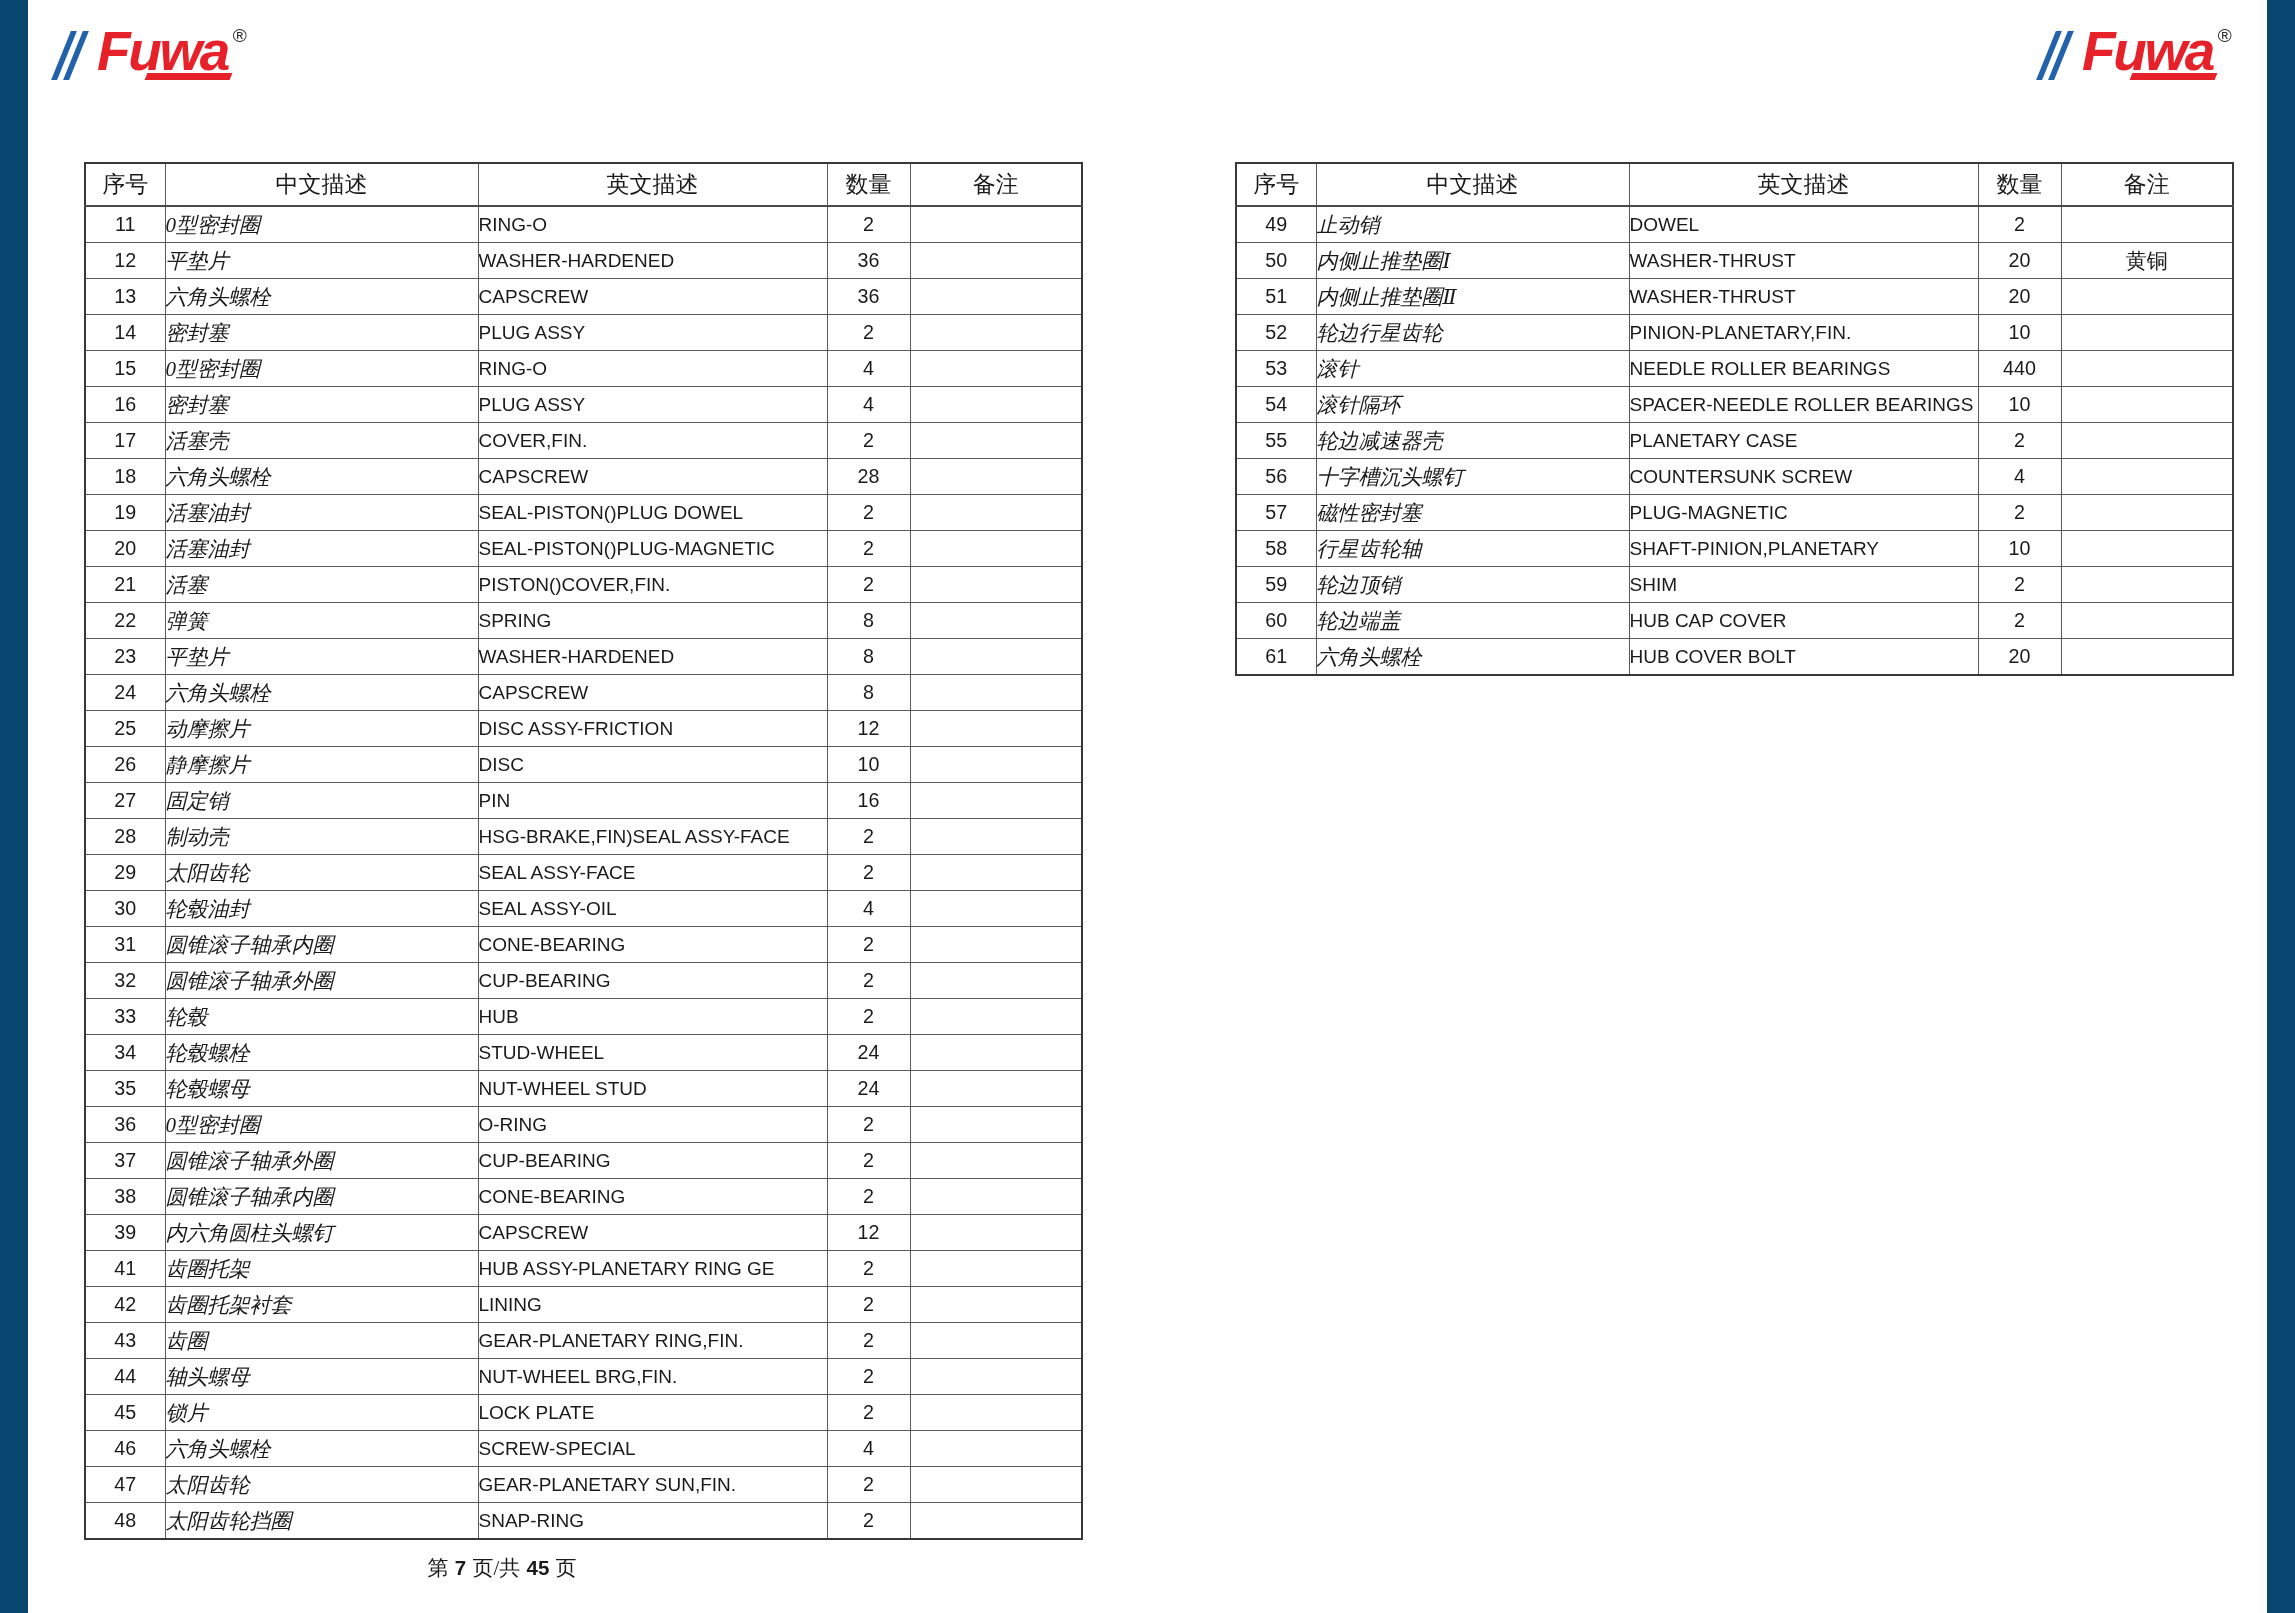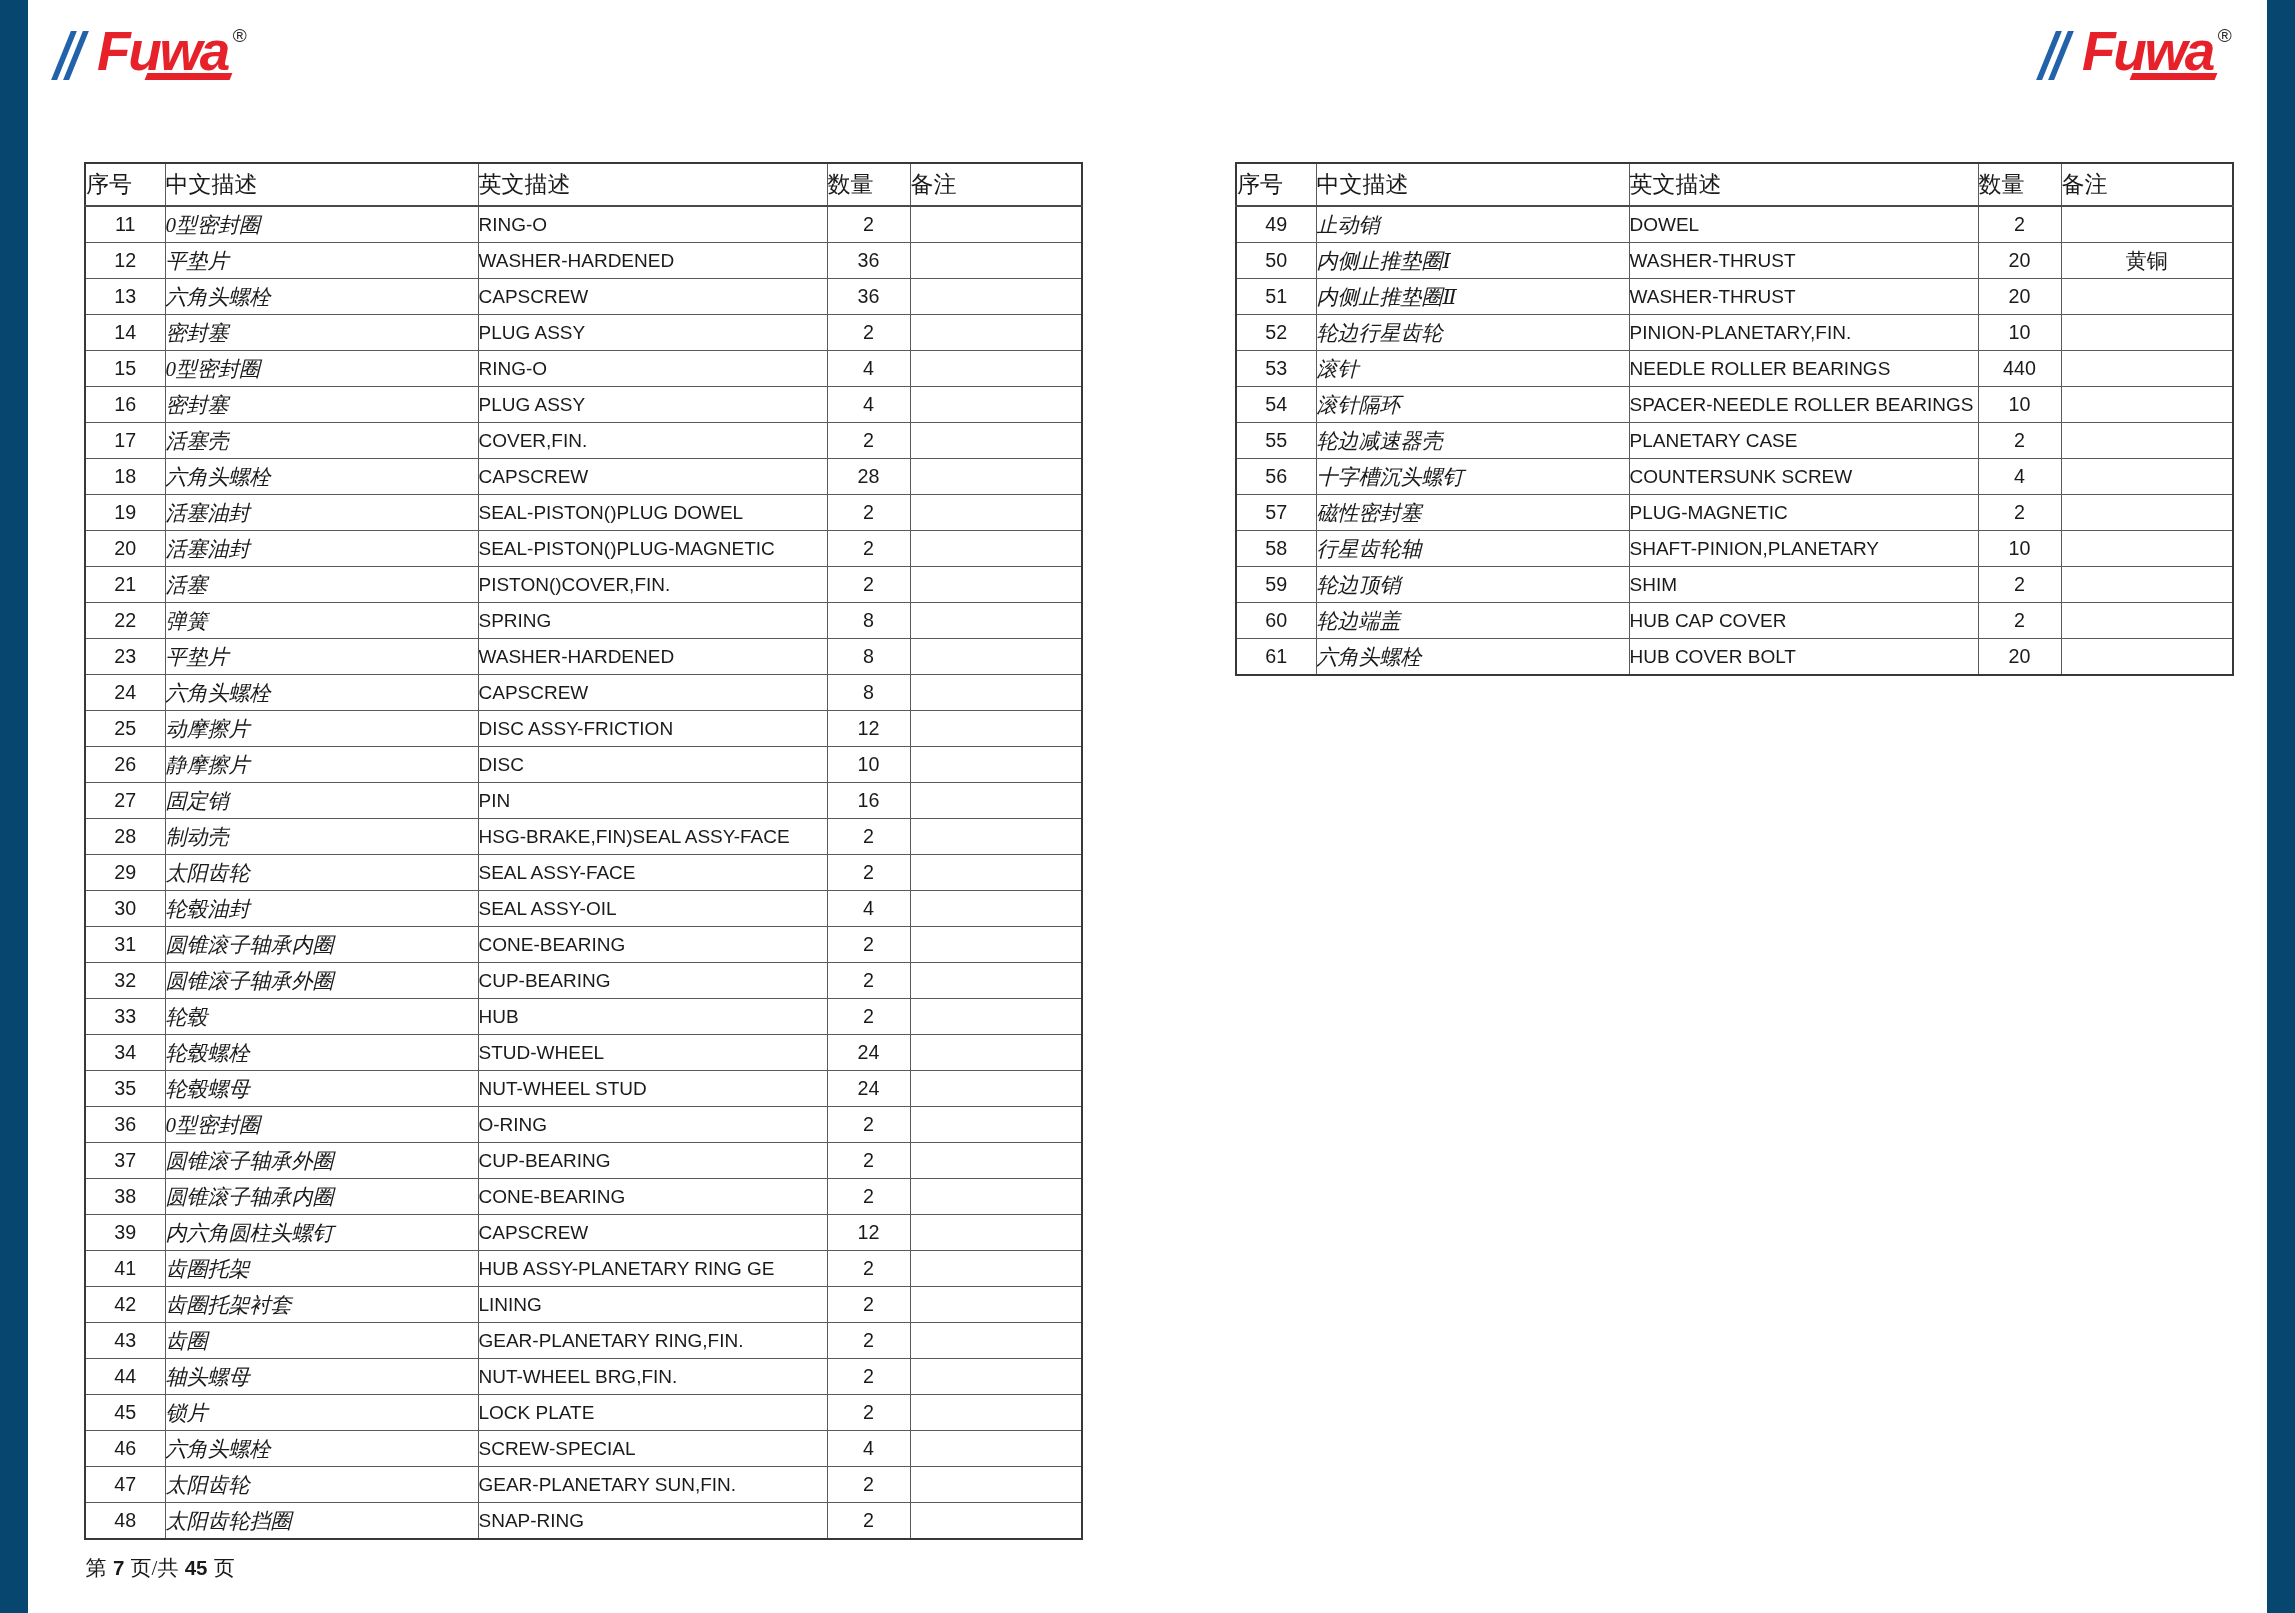--- a/index.html
+++ b/index.html
@@ -47,21 +47,21 @@
     table-layout:fixed;
     background:#fff;
   }
   .parts-left  { left:84px; }
   .parts-right { left:1235px; }
   table.parts, table.parts th, table.parts td { border:1.6px solid #5a5a5a; }
   table.parts { border:2.4px solid #383838; }
   table.parts th {
     height:41px;
     font-size:23px; font-weight:normal;
-    text-align:left; vertical-align:middle;
+    text-align:center; vertical-align:middle;
     border-bottom:2.4px solid #4a4a4a;
     padding:0;
   }
   table.parts td {
     height:35px;
     vertical-align:middle;
     padding:0;
     white-space:nowrap; overflow:hidden;
   }
   td.col-index, td.col-qty {
@@ -72,21 +72,21 @@
   td.col-cn { font-size:21px; padding-left:41px;font-style:italic; }
   td.col-en {
     font-family:"Liberation Sans","DejaVu Sans",sans-serif;
     font-size:19px; padding-left:23.6px;
   }
   td.col-remark { text-align:center; font-size:21px; }
 
   
   .footer {
     position:absolute; top:1554px; width:836px;
-    text-align:left; font-size:21px; color:#1a1a1a;
+    text-align:center; font-size:21px; color:#1a1a1a;
   }
   .footer-left  { left:84px; }
   .footer-right { left:1235px; }
   .footer b {
     font-family:"Liberation Sans","DejaVu Sans",sans-serif;
     font-weight:bold; font-size:20.5px; padding:0 4.7px;
   }
   .footer span { padding:0 1.6px; }
 </style>
 </head>

